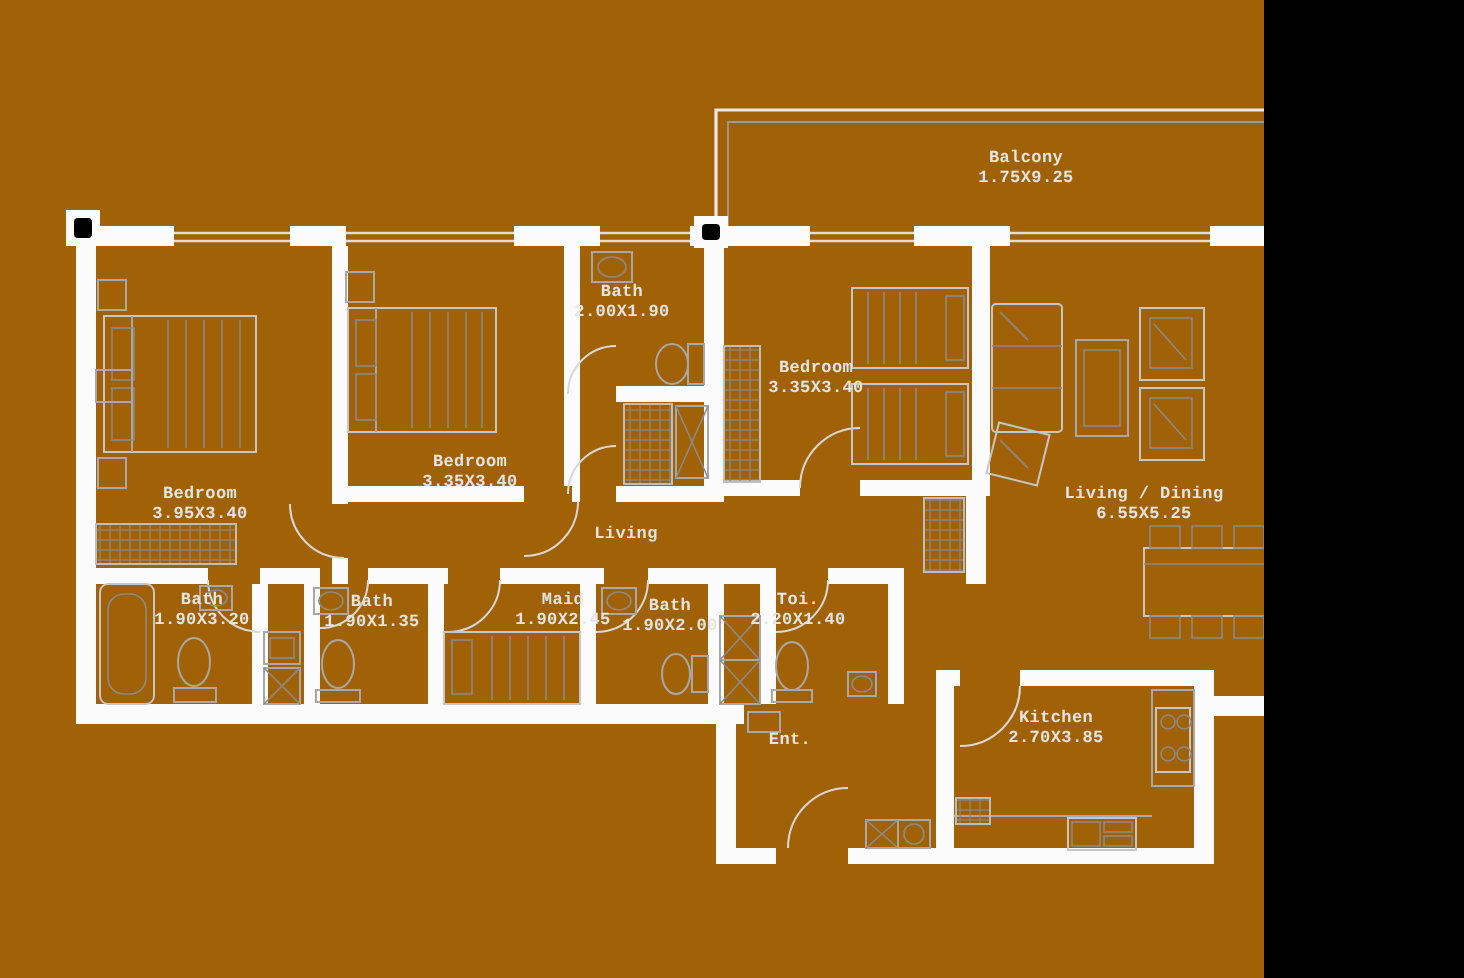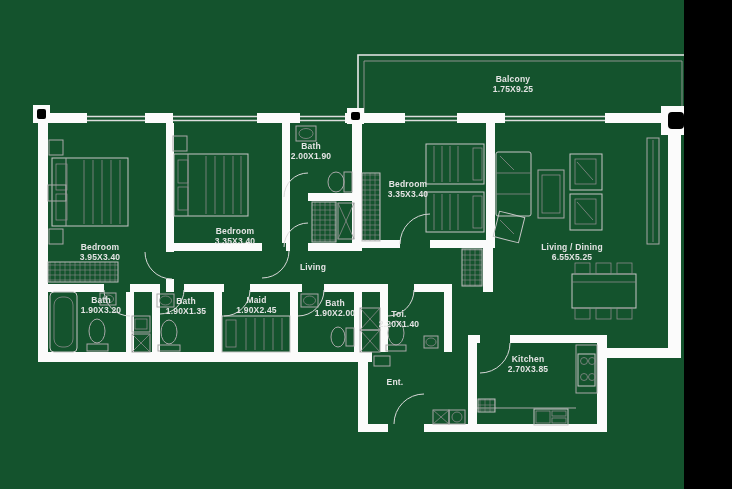--- a/index.html
+++ b/index.html
@@ -1,17 +1,17 @@
 <!DOCTYPE html>
 <html><head>
 <meta charset="utf-8">
 <style>
   html,body{margin:0;padding:0;background:#000;}
-  .canvas{position:relative;width:684px;height:489px;background:#14532d;overflow:hidden;
-          font-family:Liberation Sans, sans-serif;}
+  .canvas{position:relative;width:632px;height:489px;background:#a16207;overflow:hidden;
+          font-family:Liberation Mono, monospace;}
   .canvas svg{position:absolute;left:0;top:0;}
   .room-label{position:absolute;transform:translate(-50%,-50%);text-align:center;
               color:#e4e4e4;font-size:8.5px;font-weight:bold;line-height:10px;
               letter-spacing:.2px;white-space:nowrap;}
   .room-label .dims:empty{display:none;}
   .wall{fill:#fbfbfb;stroke:none;}
   .furn{stroke:#a8a8a8;fill:none;stroke-width:1;}
   .furn-b{stroke:#c6c6c6;fill:none;stroke-width:1;}
   .thin{stroke:#8b8b8b;fill:none;stroke-width:.8;}
   .arc{stroke:#d8d8d8;fill:none;stroke-width:1;}
@@ -337,32 +337,32 @@
       <div class="nm">Living</div>
     </div>
 <div class="room-label" style="left:101px;top:305px;">
       <div class="nm">Bath</div>
       <div class="dims">1.90X3.20</div>
     </div>
 <div class="room-label" style="left:186px;top:306px;">
       <div class="nm">Bath</div>
       <div class="dims">1.90X1.35</div>
     </div>
-<div class="room-label" style="left:251px;top:305px;padding-left:11px;">
+<div class="room-label" style="left:276px;top:305px;padding-left:11px;">
       <div class="nm">Maid</div>
       <div class="dims">1.90X2.45</div>
     </div>
 <div class="room-label" style="left:335px;top:308px;">
       <div class="nm">Bath</div>
       <div class="dims">1.90X2.00</div>
     </div>
-<div class="room-label" style="left:399px;top:305px;margin-top:14px;">
+<div class="room-label" style="left:399px;top:305px;">
       <div class="nm">Toi.</div>
       <div class="dims">2.20X1.40</div>
     </div>
-<div class="room-label" style="left:375px;top:382px;padding-left:40px;">
+<div class="room-label" style="left:375px;top:370px;padding-left:40px;">
       <div class="nm">Ent.</div>
     </div>
 <div class="room-label" style="left:528px;top:364px;">
       <div class="nm">Kitchen</div>
       <div class="dims">2.70X3.85</div>
     </div>
 </div>
 
 </body></html>

